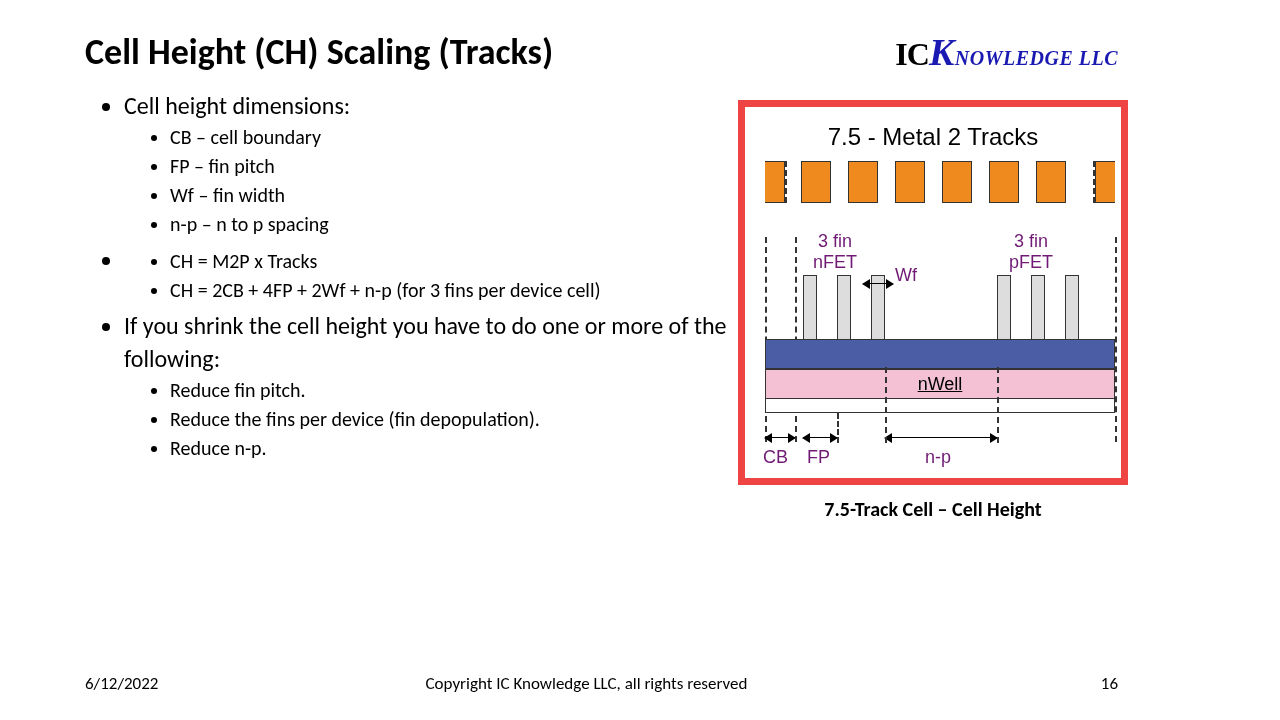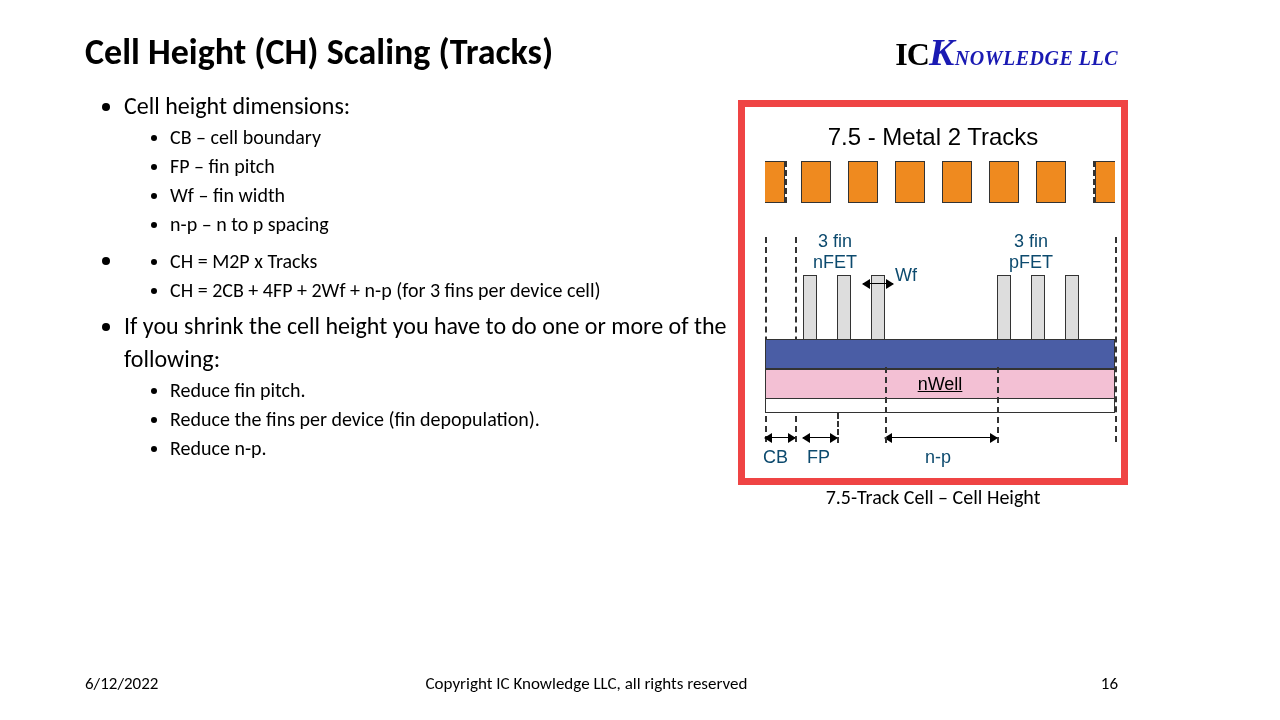--- a/index.html
+++ b/index.html
@@ -199,21 +199,21 @@
     position: absolute;
     top: 130px;
     height: 205px;
     border-left: 2px dashed #333;
   }
   
   .dlabel {
     position: absolute;
     font-family: Arial, sans-serif;
     font-size: 18px;
-    color: #0c4a6e;
+    color: #701a75;
     white-space: nowrap;
     text-align: center;
     line-height: 1.15;
   }
   
   .harrow {
     position: absolute;
     height: 1px;
     border-top: 1.5px solid #000;
   }
@@ -228,23 +228,23 @@
   .harrow::before {
     left: -1px;
     border-right: 8px solid #000;
   }
   .harrow::after {
     right: -1px;
     border-left: 8px solid #000;
   }
   .caption {
     text-align: center;
-    font-weight: 400;
+    font-weight: 700;
     font-size: 20px;
-    margin-top: 0;
+    margin-top: 12px;
   }
 </style>
 </head>
 <body>
 
 <div class="slide">
 
   <div class="title">Cell Height (CH) Scaling (Tracks)</div>
 
   <div class="logo">

